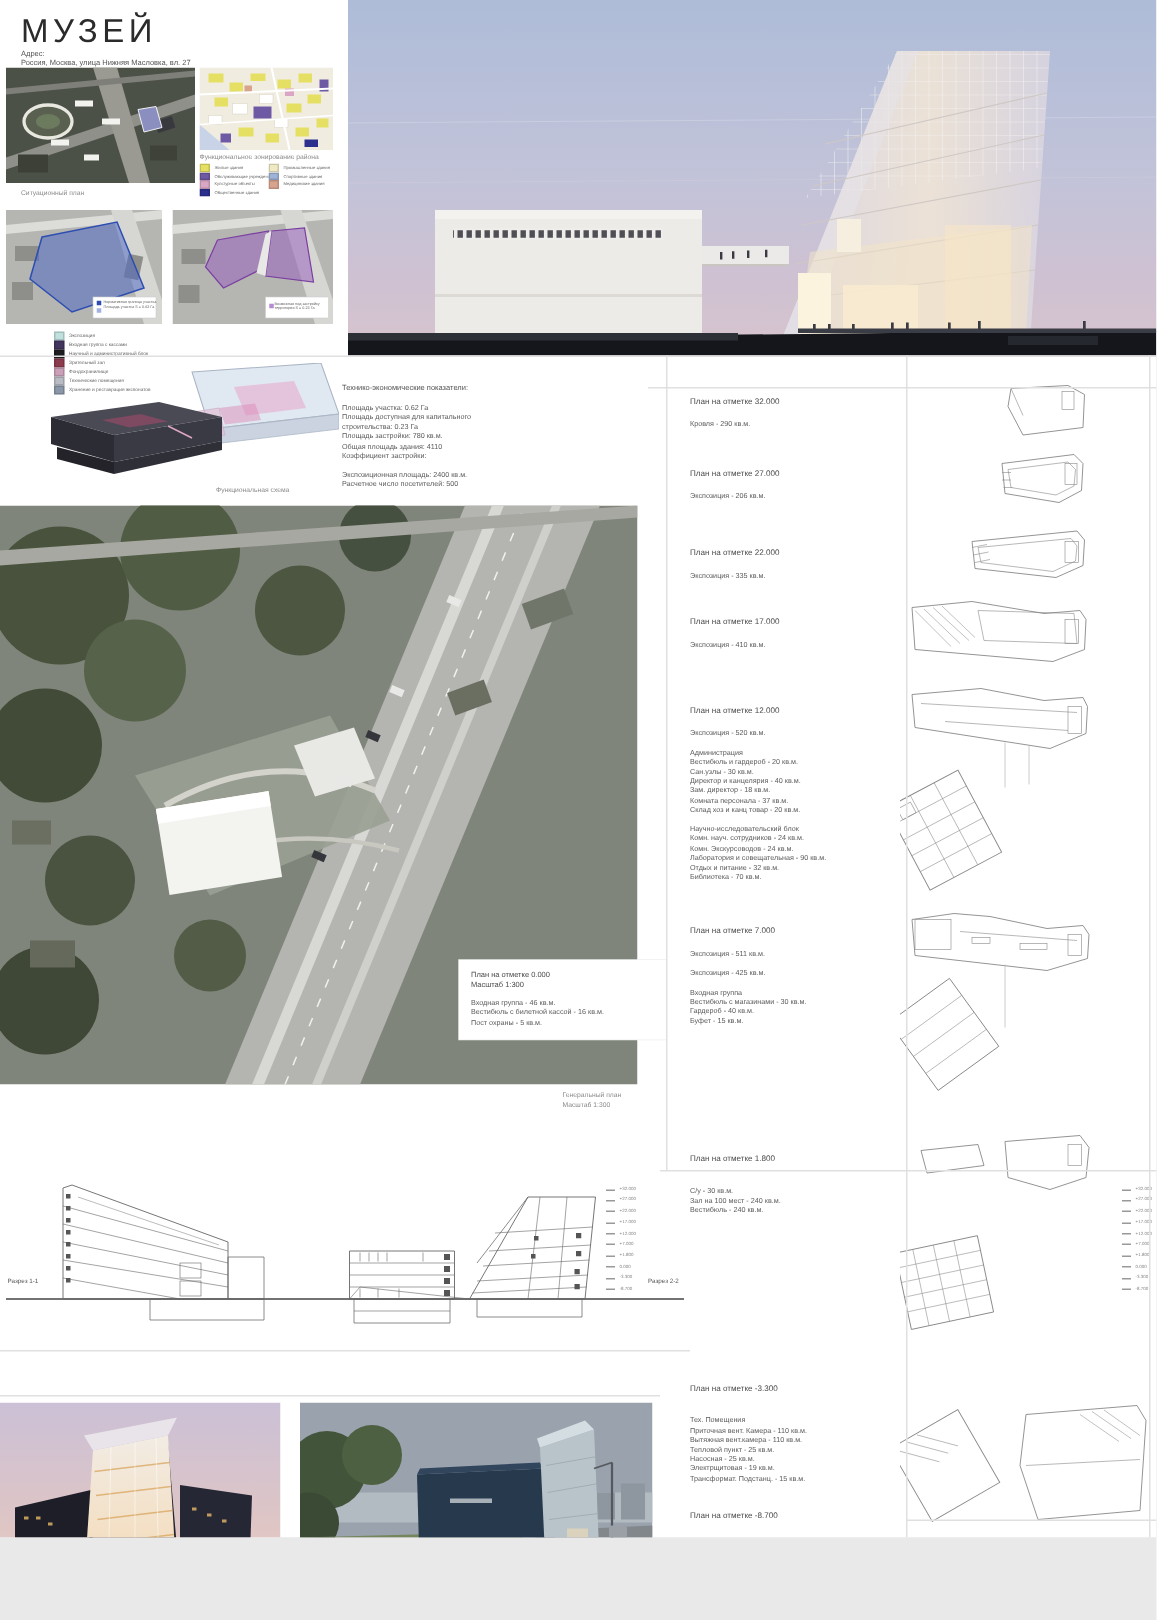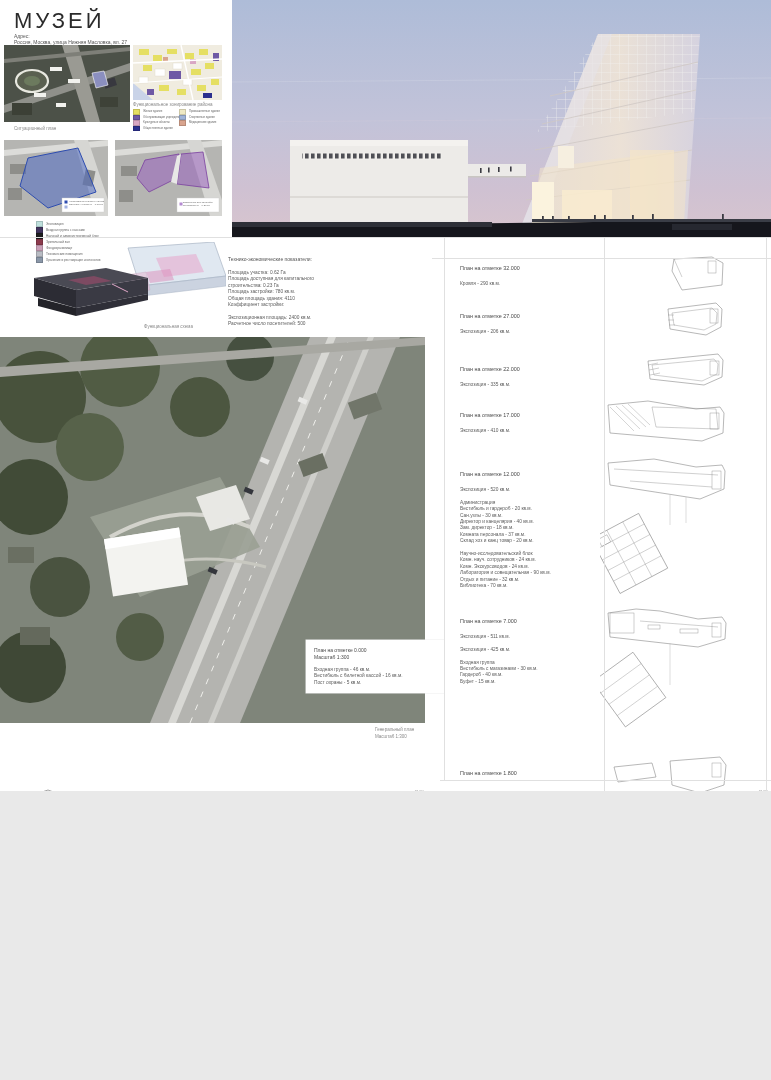--- a/index.html
+++ b/index.html
@@ -1,16 +1,16 @@
 <!DOCTYPE html>
 <html><head>
 <meta charset="utf-8">
 <style>
   html,body{margin:0;padding:0;background:#e9e9e9;}
-  .board{position:relative;width:771px;height:791px;background:#ffffff;overflow:hidden;
+  .board{position:relative;width:771px;height:1025px;background:#ffffff;overflow:hidden;
          font-family:"Liberation Sans",sans-serif;color:#555;}
   .abs{position:absolute;}
   .rule{position:absolute;background:#e0e0e0;}
   
   .title{font-size:22px;letter-spacing:3px;color:#2b2b2b;font-weight:400;}
   .t5{font-size:5px;line-height:6.5px;color:#555;}
   .cap{font-size:4.5px;color:#8a8a8a;}
   .pblock{position:absolute;left:460px;width:172px;}
   .ptitle{font-size:5.4px;color:#4a4a4a;margin:0 0 9px 0;line-height:7px;}
   .pline{font-size:4.8px;line-height:6.4px;min-height:6.4px;color:#5c5c5c;white-space:nowrap;}

